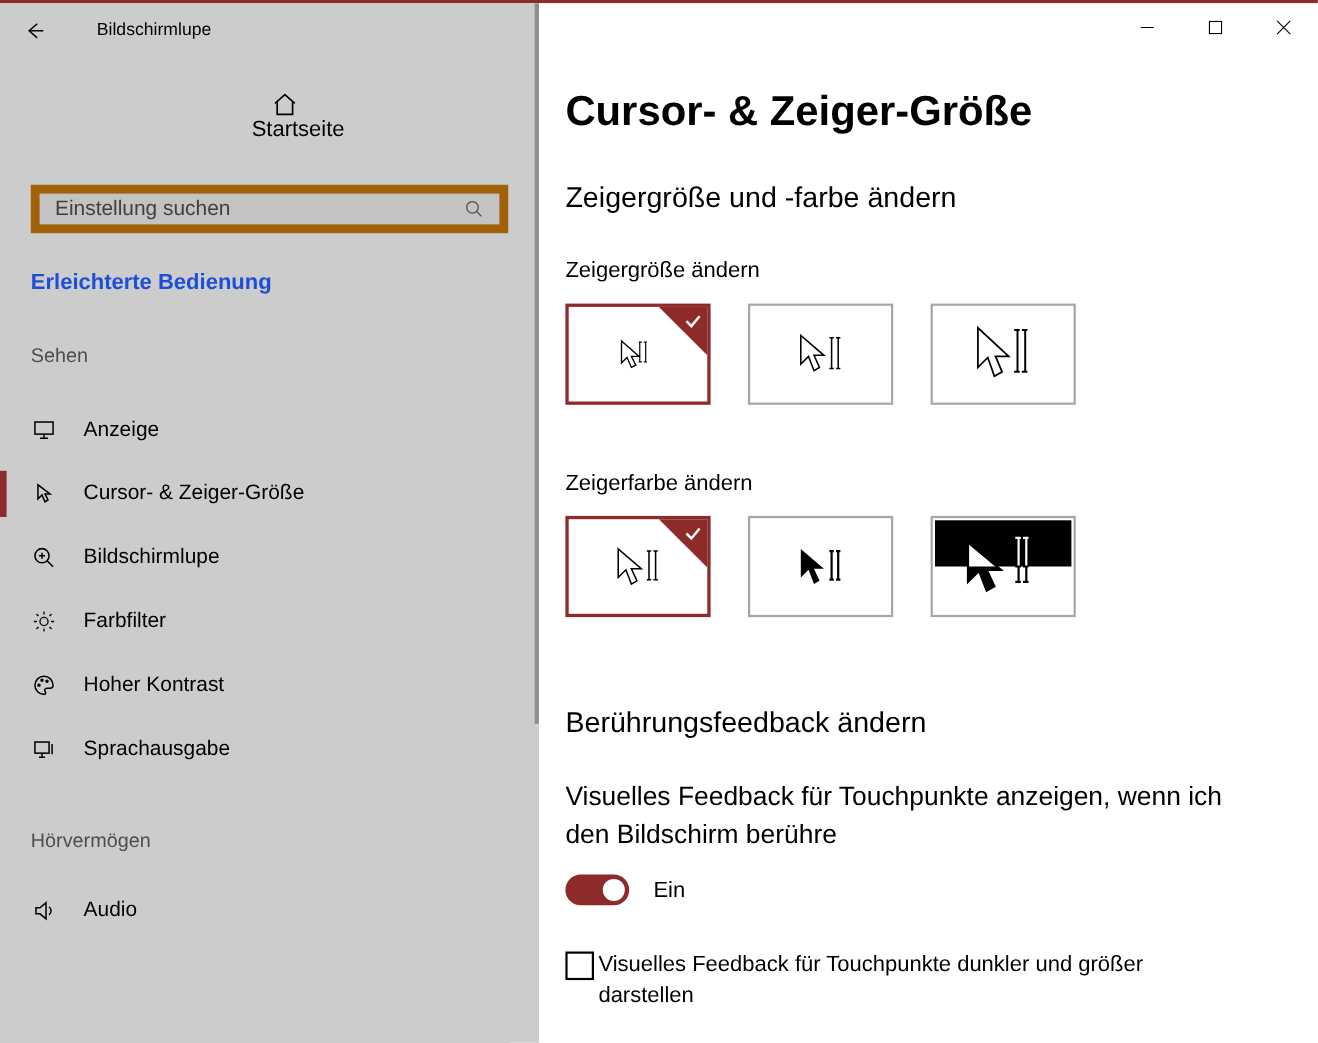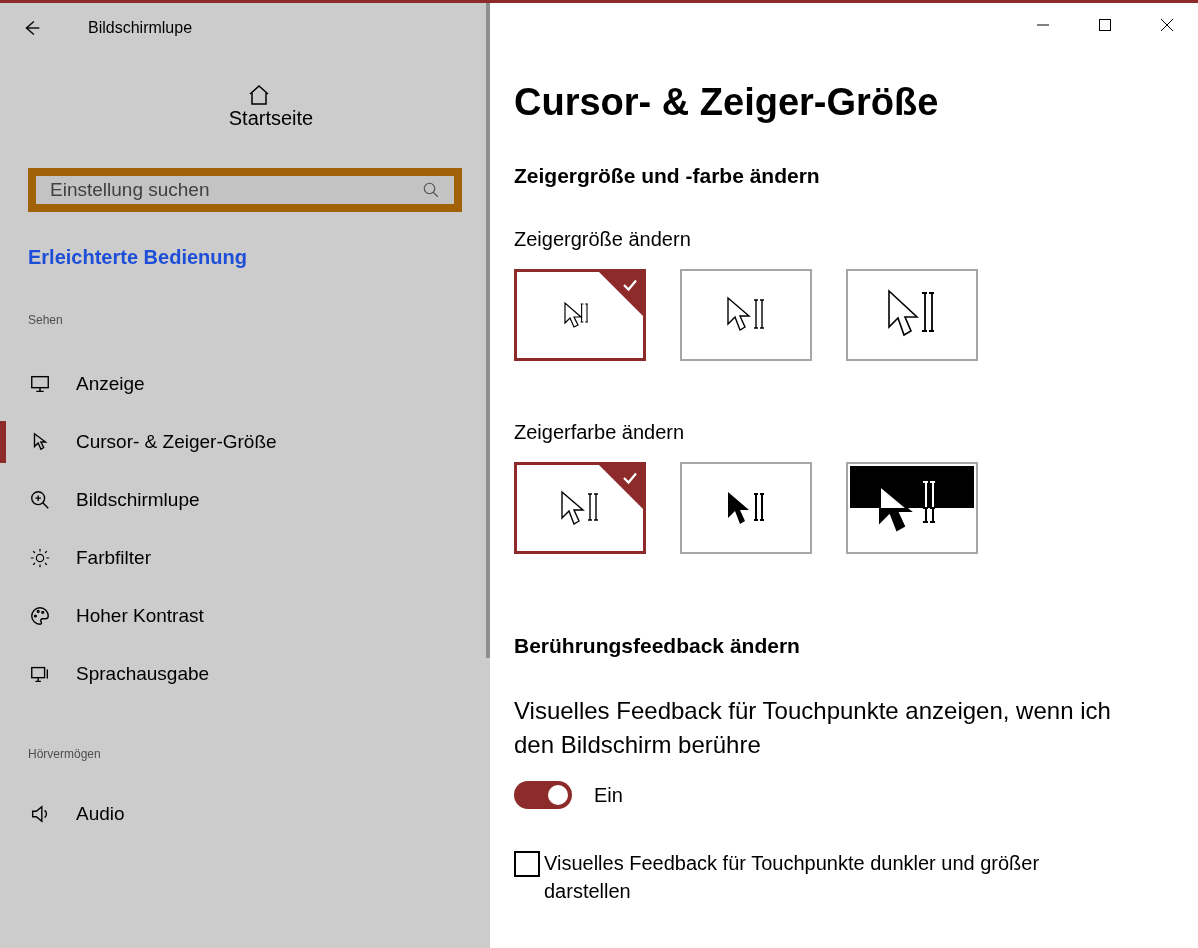--- a/index.html
+++ b/index.html
@@ -24,36 +24,36 @@
   .home-row { display:flex; align-items:center; padding: 30px 0 20px 28px; flex-direction: column; }
   .home-row .label { margin-left: 24px; font-size: 20px; }
   .search-box {
     margin: 18px 28px 0 28px; height: 44px;
     display:flex; align-items:center; justify-content:space-between;
     border: 8px solid #a16207; background: #c3c3c3;
     padding: 0 14px;
   }
   .search-box .ph { color: #404040; font-size: 19px; }
   .category-hdr { padding: 34px 0 0 28px; font-size: 20px; font-weight: 600; color:#1d4ed8;}
-  .group-hdr { padding: 44px 0 20px 28px; font-size: 12px; color: #4e4e4e;}
+  .group-hdr { padding: 44px 0 20px 28px; font-size: 18px; color: #4e4e4e;}
   .nav-item {
     display:flex; align-items:center; height: 58px; padding-left: 28px; position:relative;
   }
   .nav-item .icon-slot { width: 24px; display:flex; justify-content:center;}
   .nav-item .label { margin-left: 24px; font-size: 19px; }
   .nav-item.selected::before {
     content:""; position:absolute; left:0; top:8px; bottom:8px; width:6px; background:#8d2b2b;
   }
   .nav-list { margin-top: 8px;}
   
   .content { flex: 1; background:#fff; position:relative; padding: 0 24px;}
   .win-controls { position:absolute; top:0; right:0; height:44px; display:flex;}
   .win-btn { width:62px; display:flex; align-items:center; justify-content:center;}
   .page-title { font-size: 38px; font-weight: 600; margin-top: 78px; color:#000;}
-  .section-h2 { font-size: 21px; font-weight: 700; margin-top: 40px;}
+  .section-h2 { font-size: 26px; font-weight: 400; margin-top: 40px;}
   .sub-label { font-size: 20px; margin-top: 40px;}
   .option-row { display:flex; gap:34px; margin-top:18px;}
   .opt {
     width:132px; height:92px; border:2px solid #a6a6a6; background:#fff; position:relative;
     display:flex; align-items:center; justify-content:center;
   }
   .opt.selected { border:3px solid #8d2b2b;}
   .opt.selected .corner {
     position:absolute; top:0; right:0; width:0; height:0;
     border-top: 44px solid #8d2b2b; border-left: 44px solid transparent;

